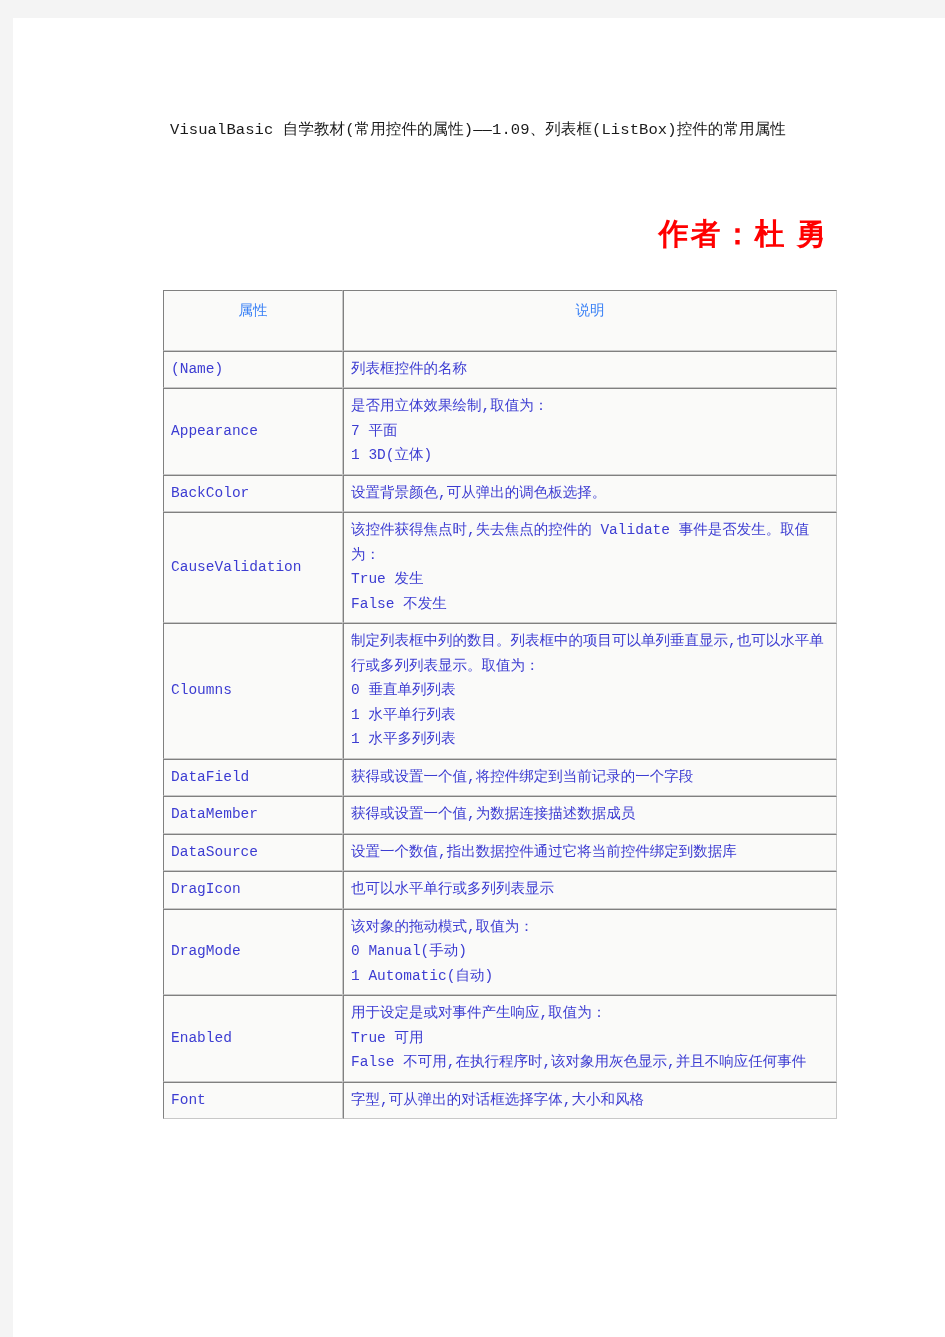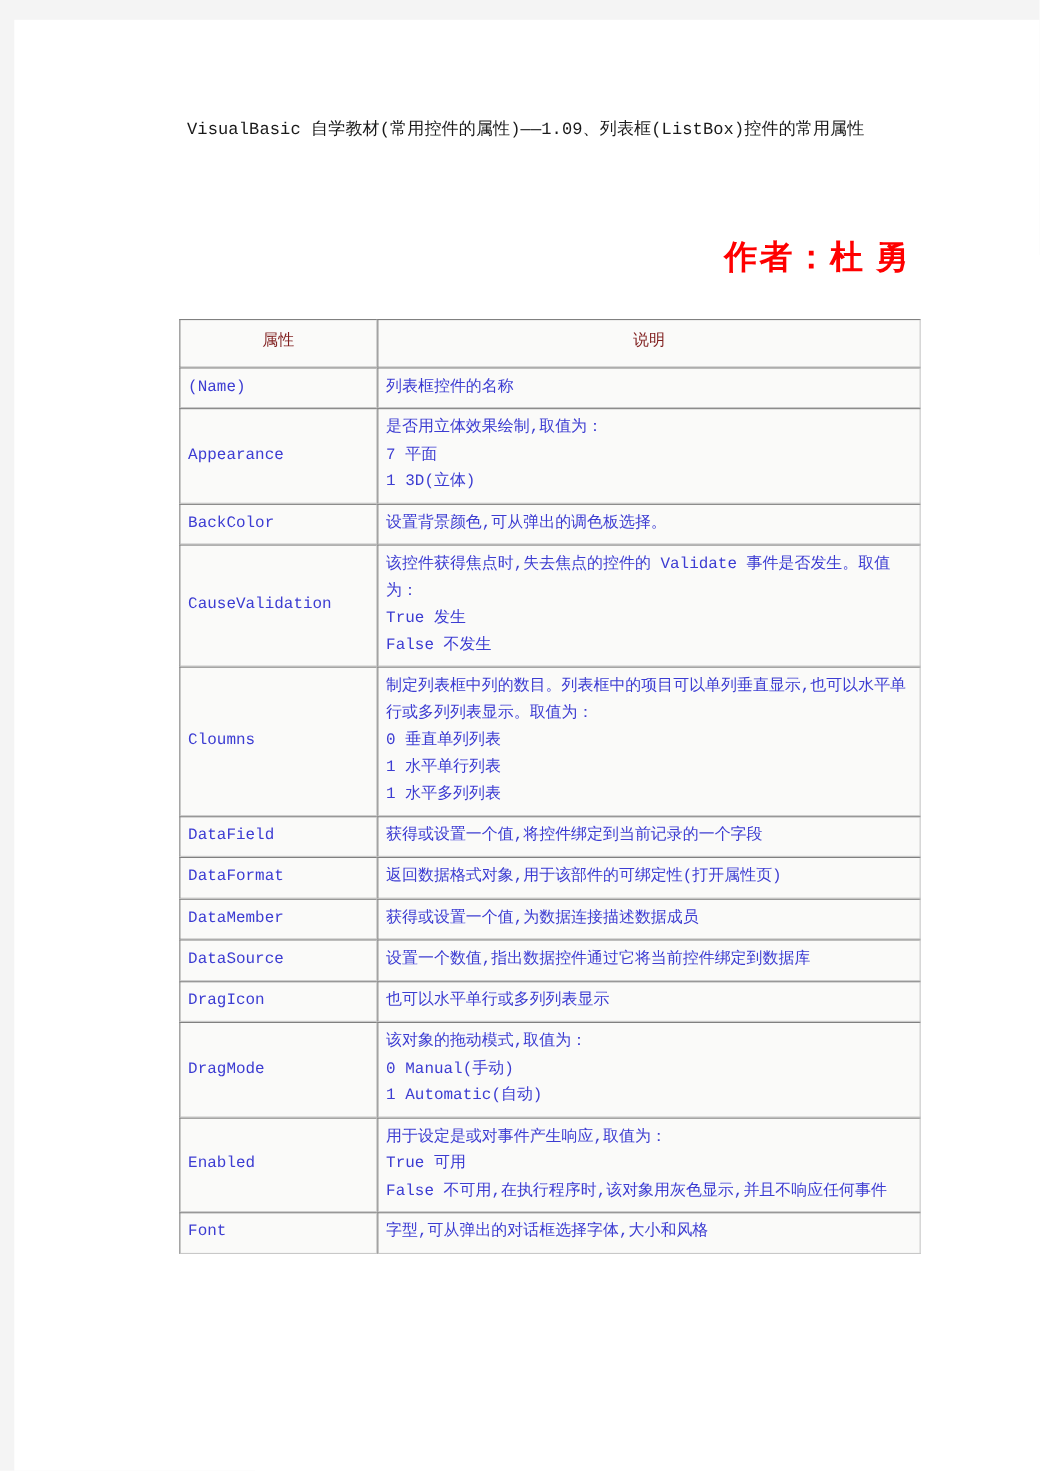--- a/index.html
+++ b/index.html
@@ -18,21 +18,21 @@
     left: 13px;
     top: 18px;
     width: 932px;
     height: 1319px;
     background: #ffffff;
     overflow: hidden;
   }
   #doc-title {
     position: absolute;
     left: 143px;
-    top: 88px;
+    top: 100px;
     width: 672px;
     font-family: "Liberation Mono", "DejaVu Sans Mono", monospace;
     font-size: 15.5px;
     line-height: 25px;
     color: #1a1a1a;
     text-indent: 14px;
     letter-spacing: 0.1px;
   }
   #author-line {
     position: absolute;
@@ -70,23 +70,23 @@
     word-break: break-all;
   }
   #prop-table td.col-name {
     width: 164px;
   }
   #prop-table td.col-desc {
     width: 478px;
   }
   #prop-table tr.header-row td {
     text-align: center;
-    color: #7f1d1d;
+    color: #3b82f6;
     padding-top: 8px;
-    padding-bottom: 9px;
+    padding-bottom: 26px;
   }
   #prop-table td .line {
     display: block;
     white-space: pre-wrap;
   }
 </style>
 </head>
 <body>
 
 <div id="page">
@@ -138,26 +138,20 @@
             <span class="line">1 水平多列列表</span>
           </td>
         </tr>
         <tr>
           <td class="col-name">DataField</td>
           <td class="col-desc">
             <span class="line">获得或设置一个值,将控件绑定到当前记录的一个字段</span>
           </td>
         </tr>
         <tr>
-          <td class="col-name">DataFormat</td>
-          <td class="col-desc">
-            <span class="line">返回数据格式对象,用于该部件的可绑定性(打开属性页)</span>
-          </td>
-        </tr>
-        <tr>
           <td class="col-name">DataMember</td>
           <td class="col-desc">
             <span class="line">获得或设置一个值,为数据连接描述数据成员</span>
           </td>
         </tr>
         <tr>
           <td class="col-name">DataSource</td>
           <td class="col-desc">
             <span class="line">设置一个数值,指出数据控件通过它将当前控件绑定到数据库</span>
           </td>

